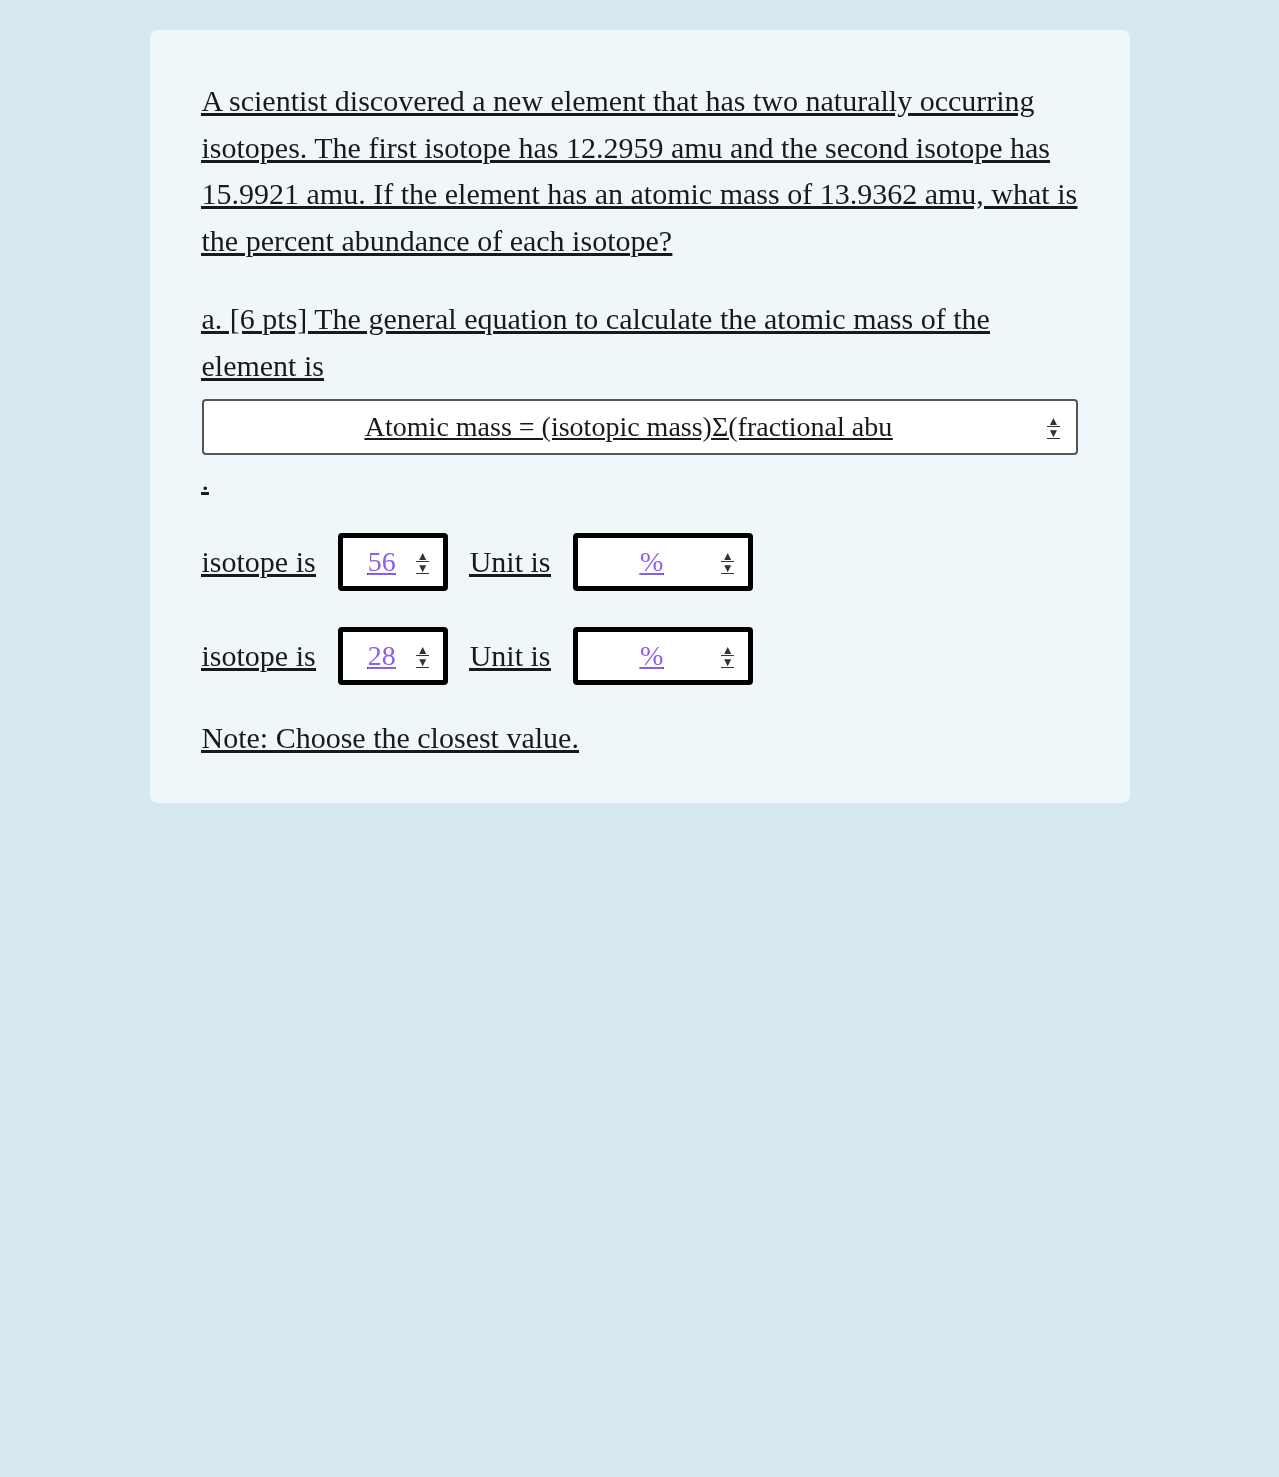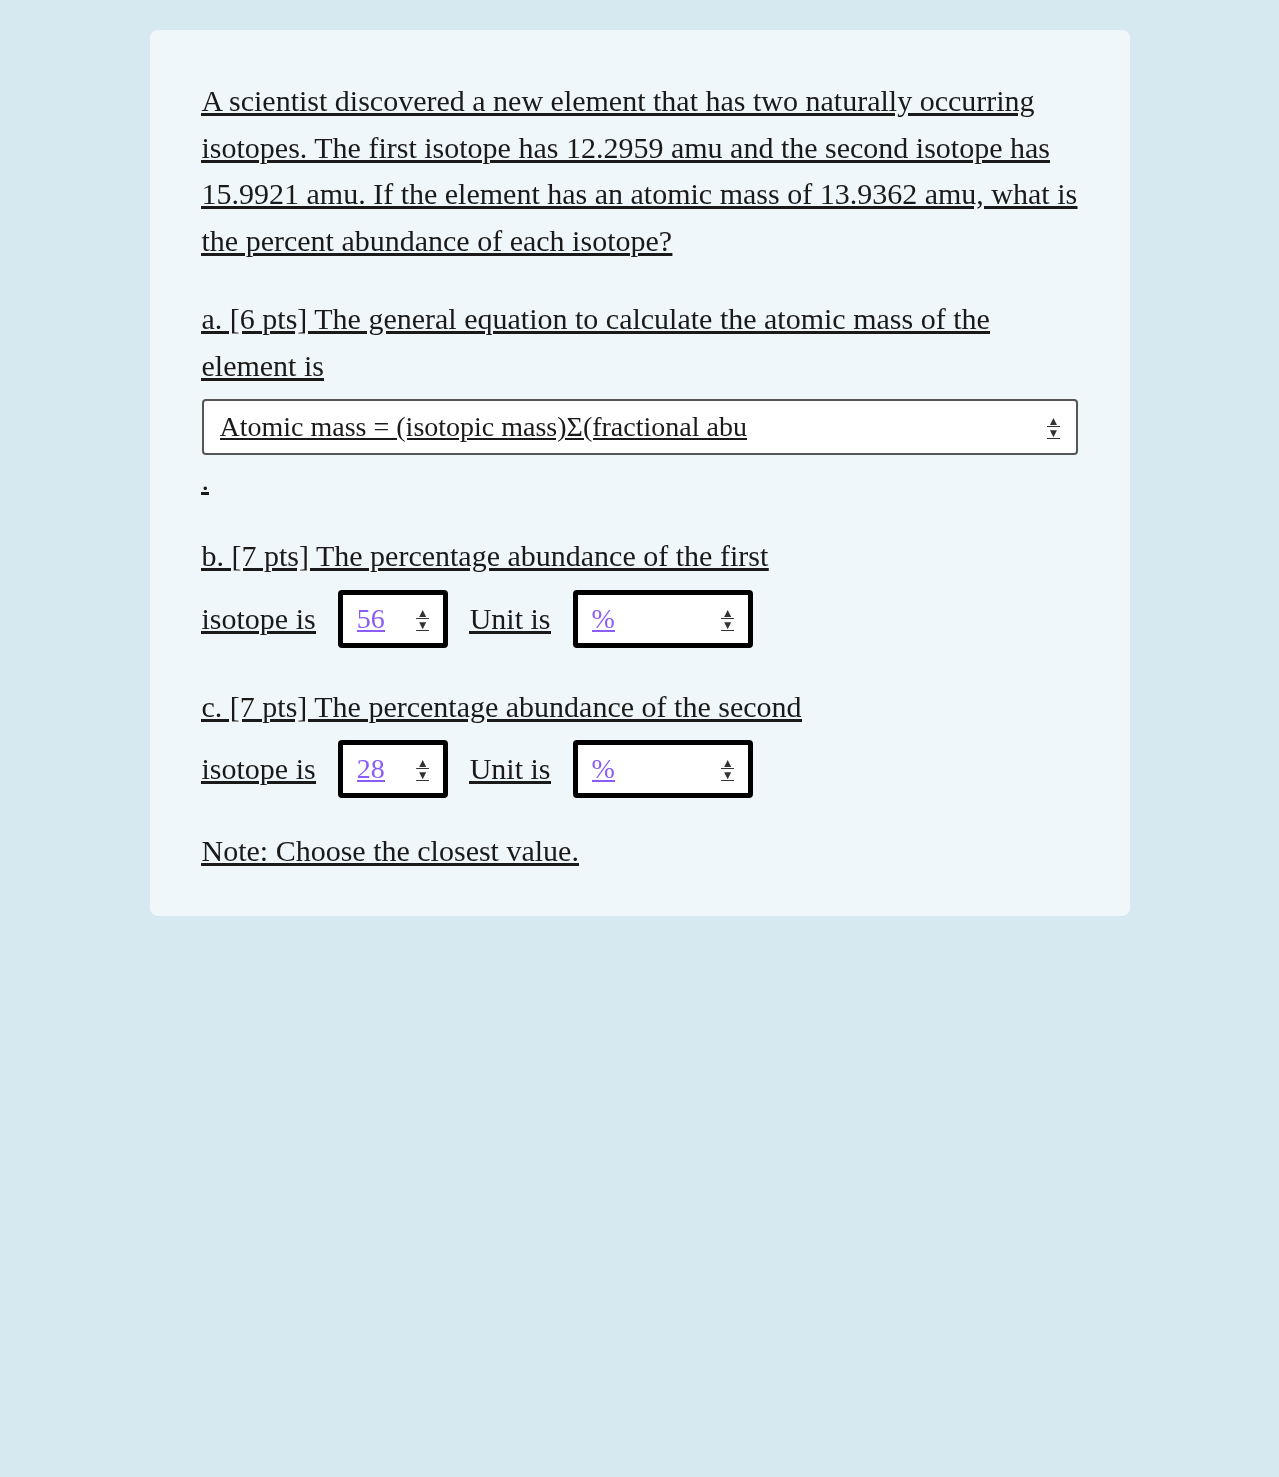--- a/index.html
+++ b/index.html
@@ -53,20 +53,21 @@
       color: #1a1a1a;
       margin-bottom: 8px;
       position: relative;
     }
 
     .dropdown-text {
       flex: 1;
       white-space: nowrap;
       overflow: hidden;
       text-overflow: ellipsis;
+      text-align: center;
     }
 
     .dropdown-arrow {
       margin-left: 10px;
       font-size: 20px;
       color: #333;
       display: flex;
       flex-direction: column;
       align-items: center;
       line-height: 1;
@@ -146,37 +147,35 @@
   <p class="problem-text">A scientist discovered a new element that has two naturally occurring isotopes. The first isotope has 12.2959 amu and the second isotope has 15.9921 amu. If the element has an atomic mass of 13.9362 amu, what is the percent abundance of each isotope?</p>
 
   <p class="part-label">a. [6 pts] The general equation to calculate the atomic mass of the element is</p>
   <div class="dropdown-container">
     <span class="dropdown-text">Atomic mass = (isotopic mass)Σ(fractional abu</span>
     <span class="dropdown-arrow"></span>
   </div>
   <p class="period">.</p>
 
   <div class="part-b-section">
-    <p class="part-label">b. [7 pts] The percentage abundance of the first</p>
     <div class="inline-row">
       <span class="inline-label">isotope is</span>
       <div class="small-dropdown">
         <span class="dropdown-text">56</span>
         <span class="dropdown-arrow"></span>
       </div>
       <span class="inline-label">Unit is</span>
       <div class="small-dropdown unit-dropdown">
         <span class="dropdown-text">%</span>
         <span class="dropdown-arrow"></span>
       </div>
     </div>
   </div>
 
   <div class="part-c-section">
-    <p class="part-label">c. [7 pts] The percentage abundance of the second</p>
     <div class="inline-row">
       <span class="inline-label">isotope is</span>
       <div class="small-dropdown">
         <span class="dropdown-text">28</span>
         <span class="dropdown-arrow"></span>
       </div>
       <span class="inline-label">Unit is</span>
       <div class="small-dropdown unit-dropdown">
         <span class="dropdown-text">%</span>
         <span class="dropdown-arrow"></span>

